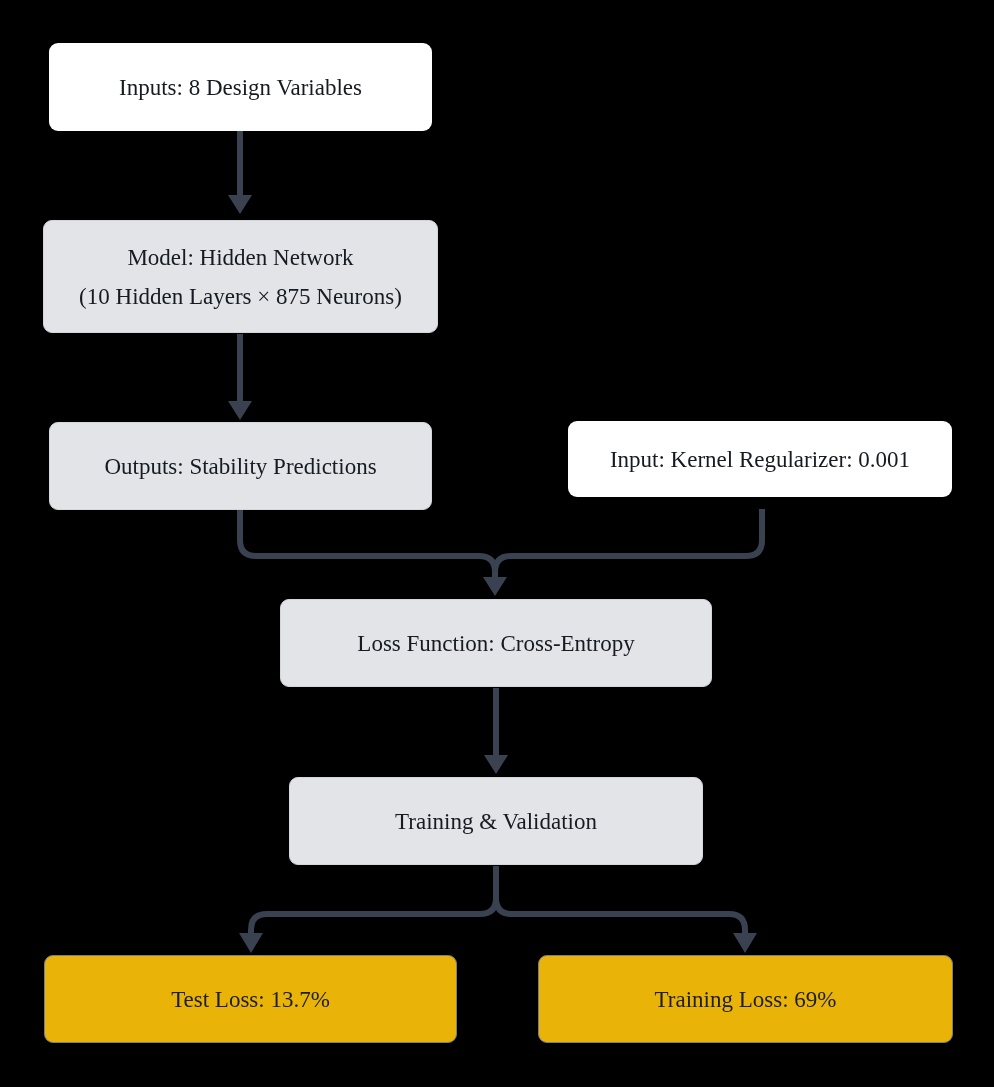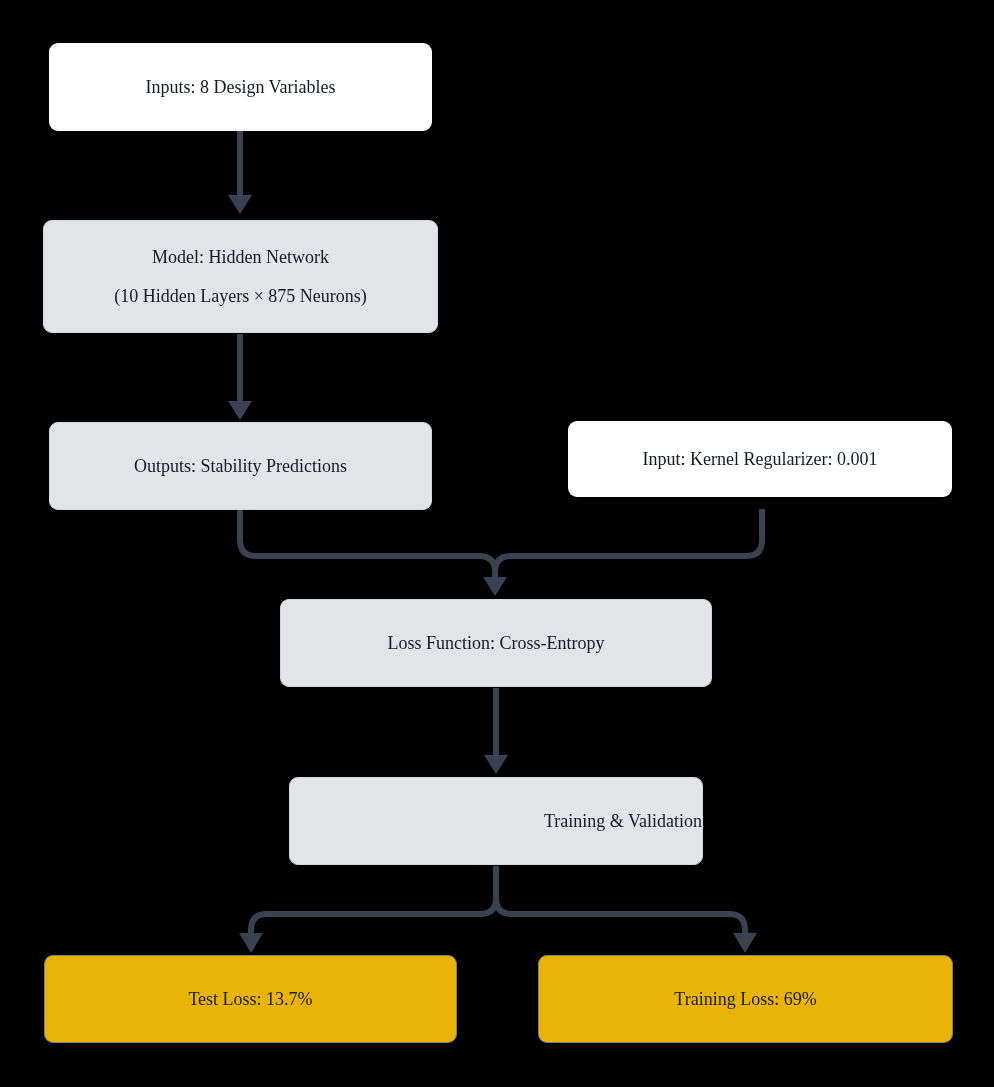--- a/index.html
+++ b/index.html
@@ -25,21 +25,21 @@
   }
   .node {
     position: absolute;
     box-sizing: border-box;
     border-radius: 9px;
     display: flex;
     flex-direction: column;
     align-items: center;
     justify-content: center;
     text-align: center;
-    font-size: 18px;
+    font-size: 23px;
     line-height: 39px;
     color: #161a21;
   }
   .node--white {
     background: #ffffff;
   }
   .node--light {
     background: #e2e4e8;
     border: 1px solid #d4d6db;
   }
@@ -49,21 +49,21 @@
     color: #1b1f27;
   }
   .node span { display: block; }
 
   
   .node-inputs        { left: 49px;  top: 43px;  width: 383px; height: 88px; }
   .node-model         { left: 43px;  top: 220px; width: 395px; height: 113px; }
   .node-outputs       { left: 49px;  top: 422px; width: 383px; height: 88px; text-align: right; }
   .node-regularizer   { left: 568px; top: 421px; width: 384px; height: 76px; }
   .node-loss          { left: 280px; top: 599px; width: 432px; height: 88px; }
-  .node-training      { left: 289px; top: 777px; width: 414px; height: 88px; align-items: flex-end; }
+  .node-training      { left: 289px; top: 777px; width: 414px; height: 88px; }
   .node-test-loss     { left: 44px;  top: 955px; width: 413px; height: 88px; }
   .node-training-loss { left: 538px; top: 955px; width: 415px; height: 88px; }
 
   .edge-path {
     fill: none;
     stroke: #3a4150;
     stroke-width: 6px;
   }
   .edge-head {
     fill: #3a4150;

